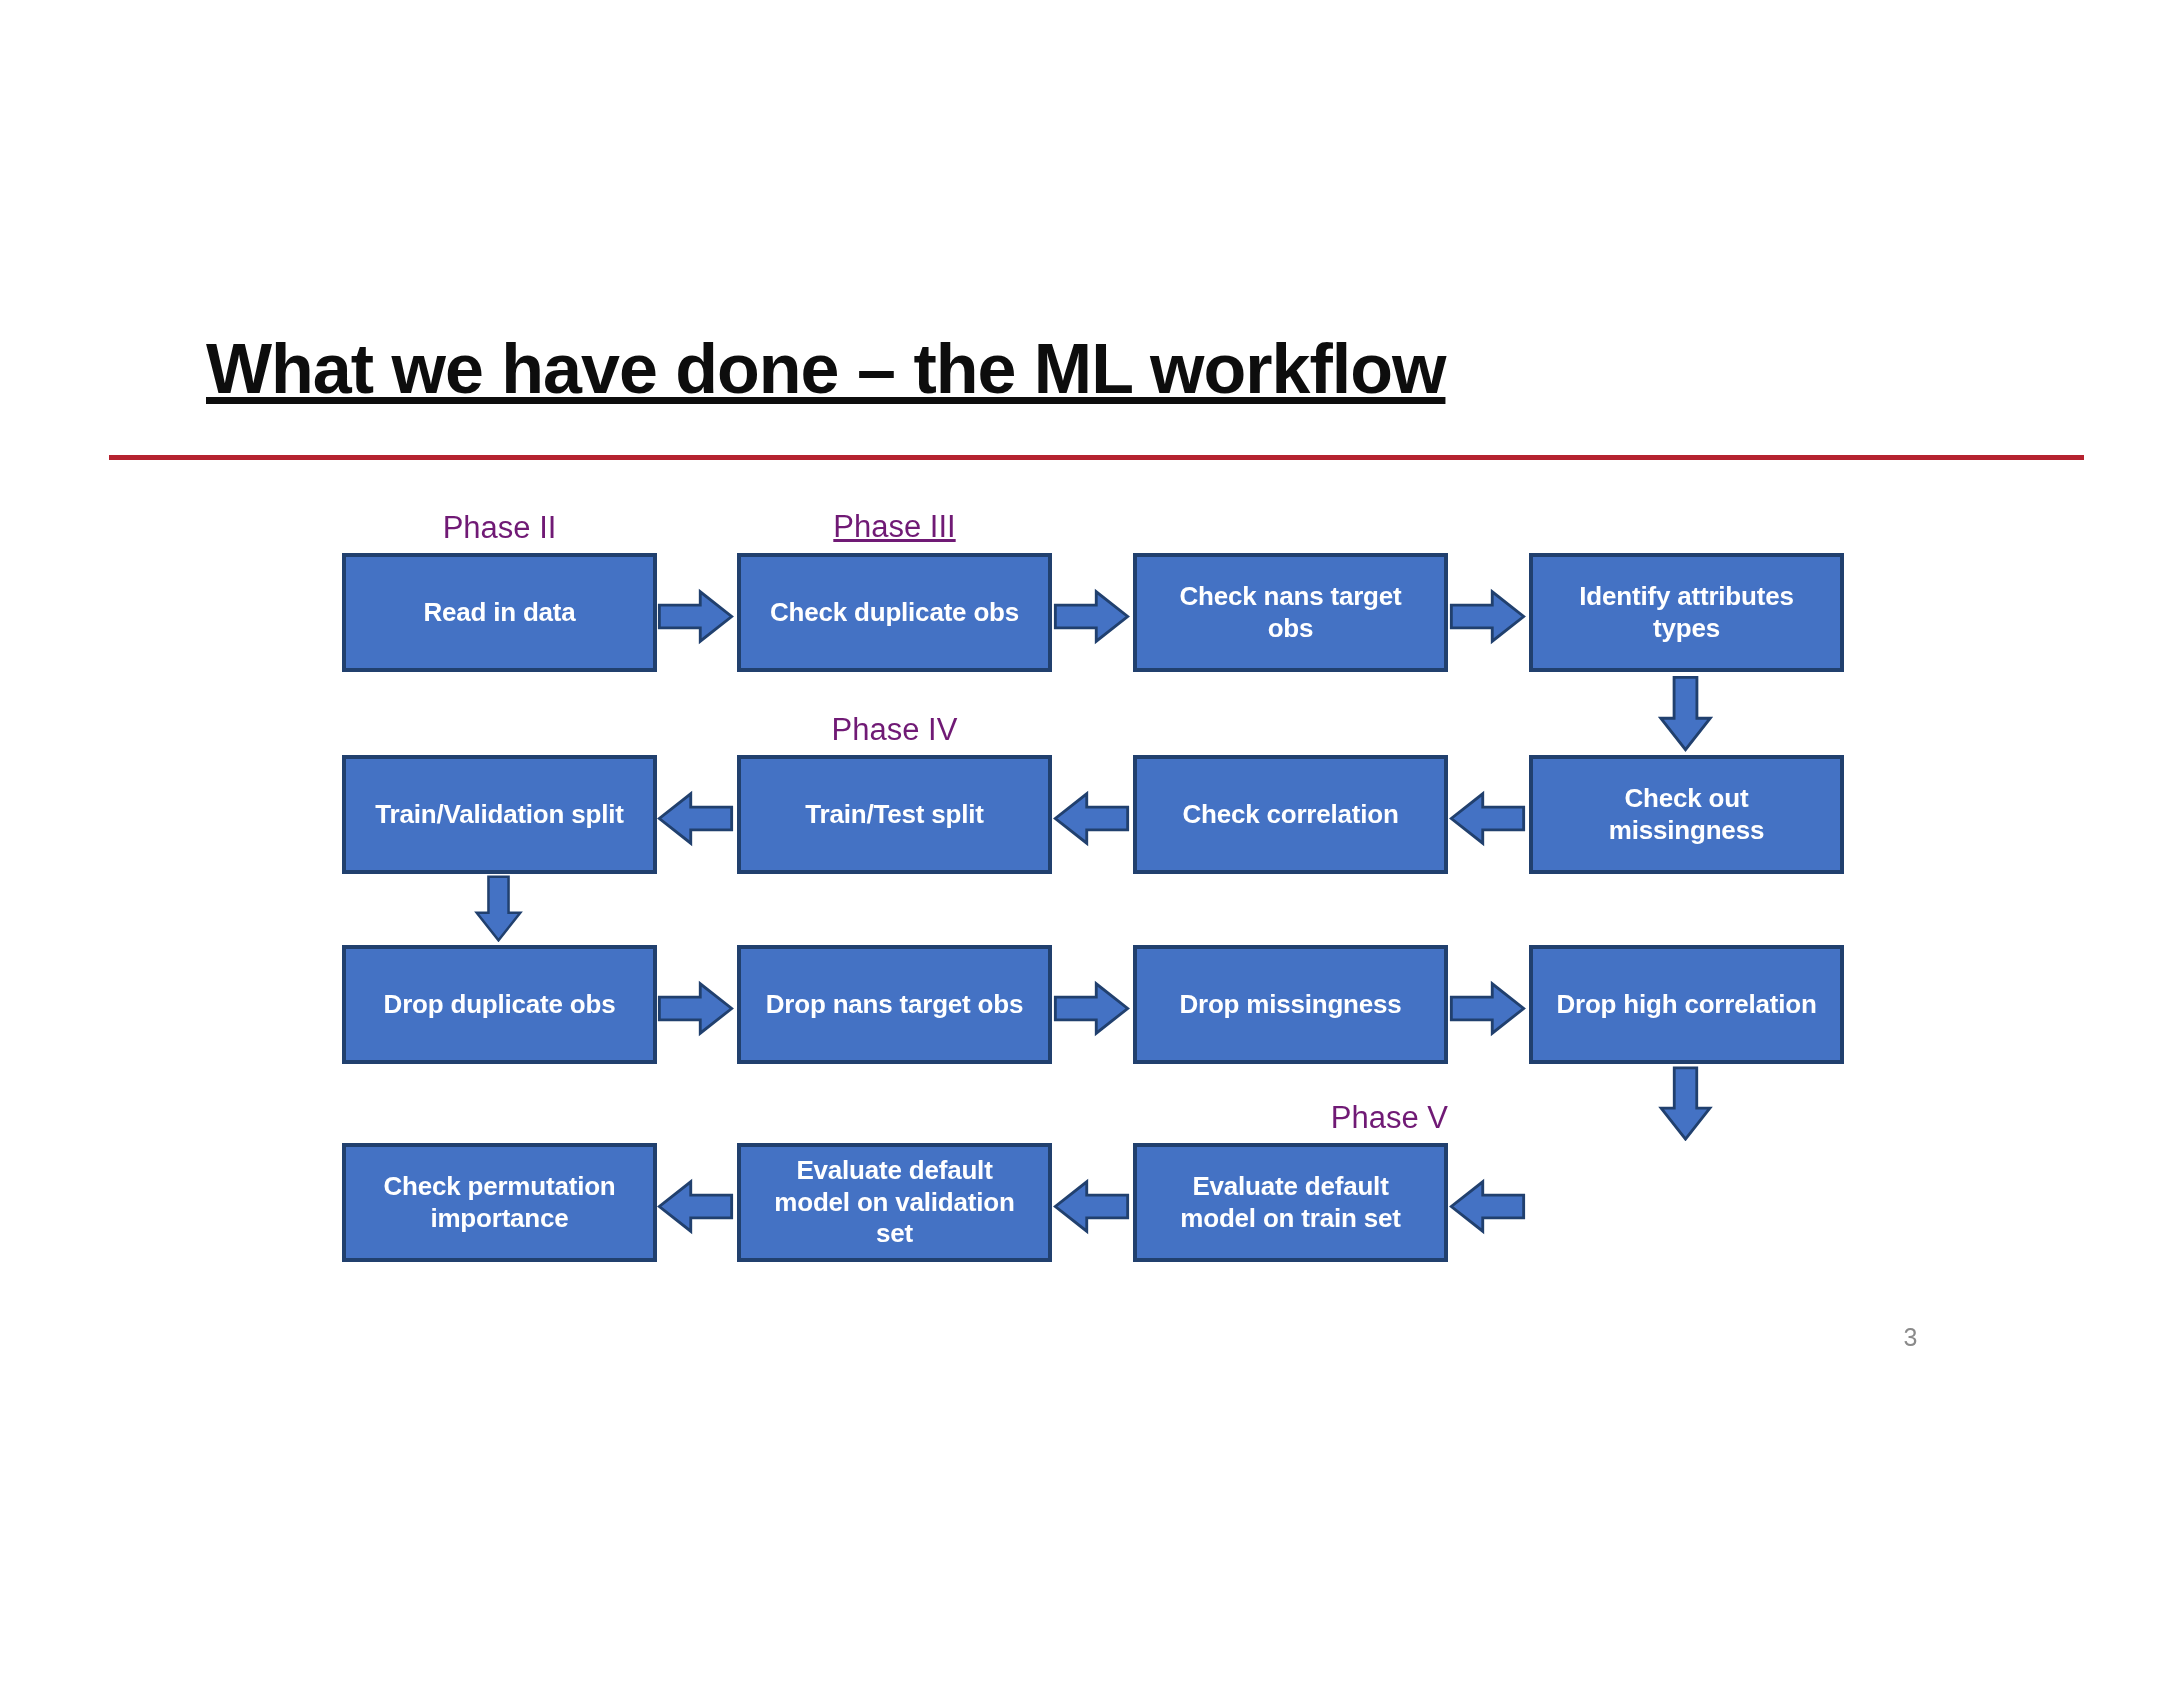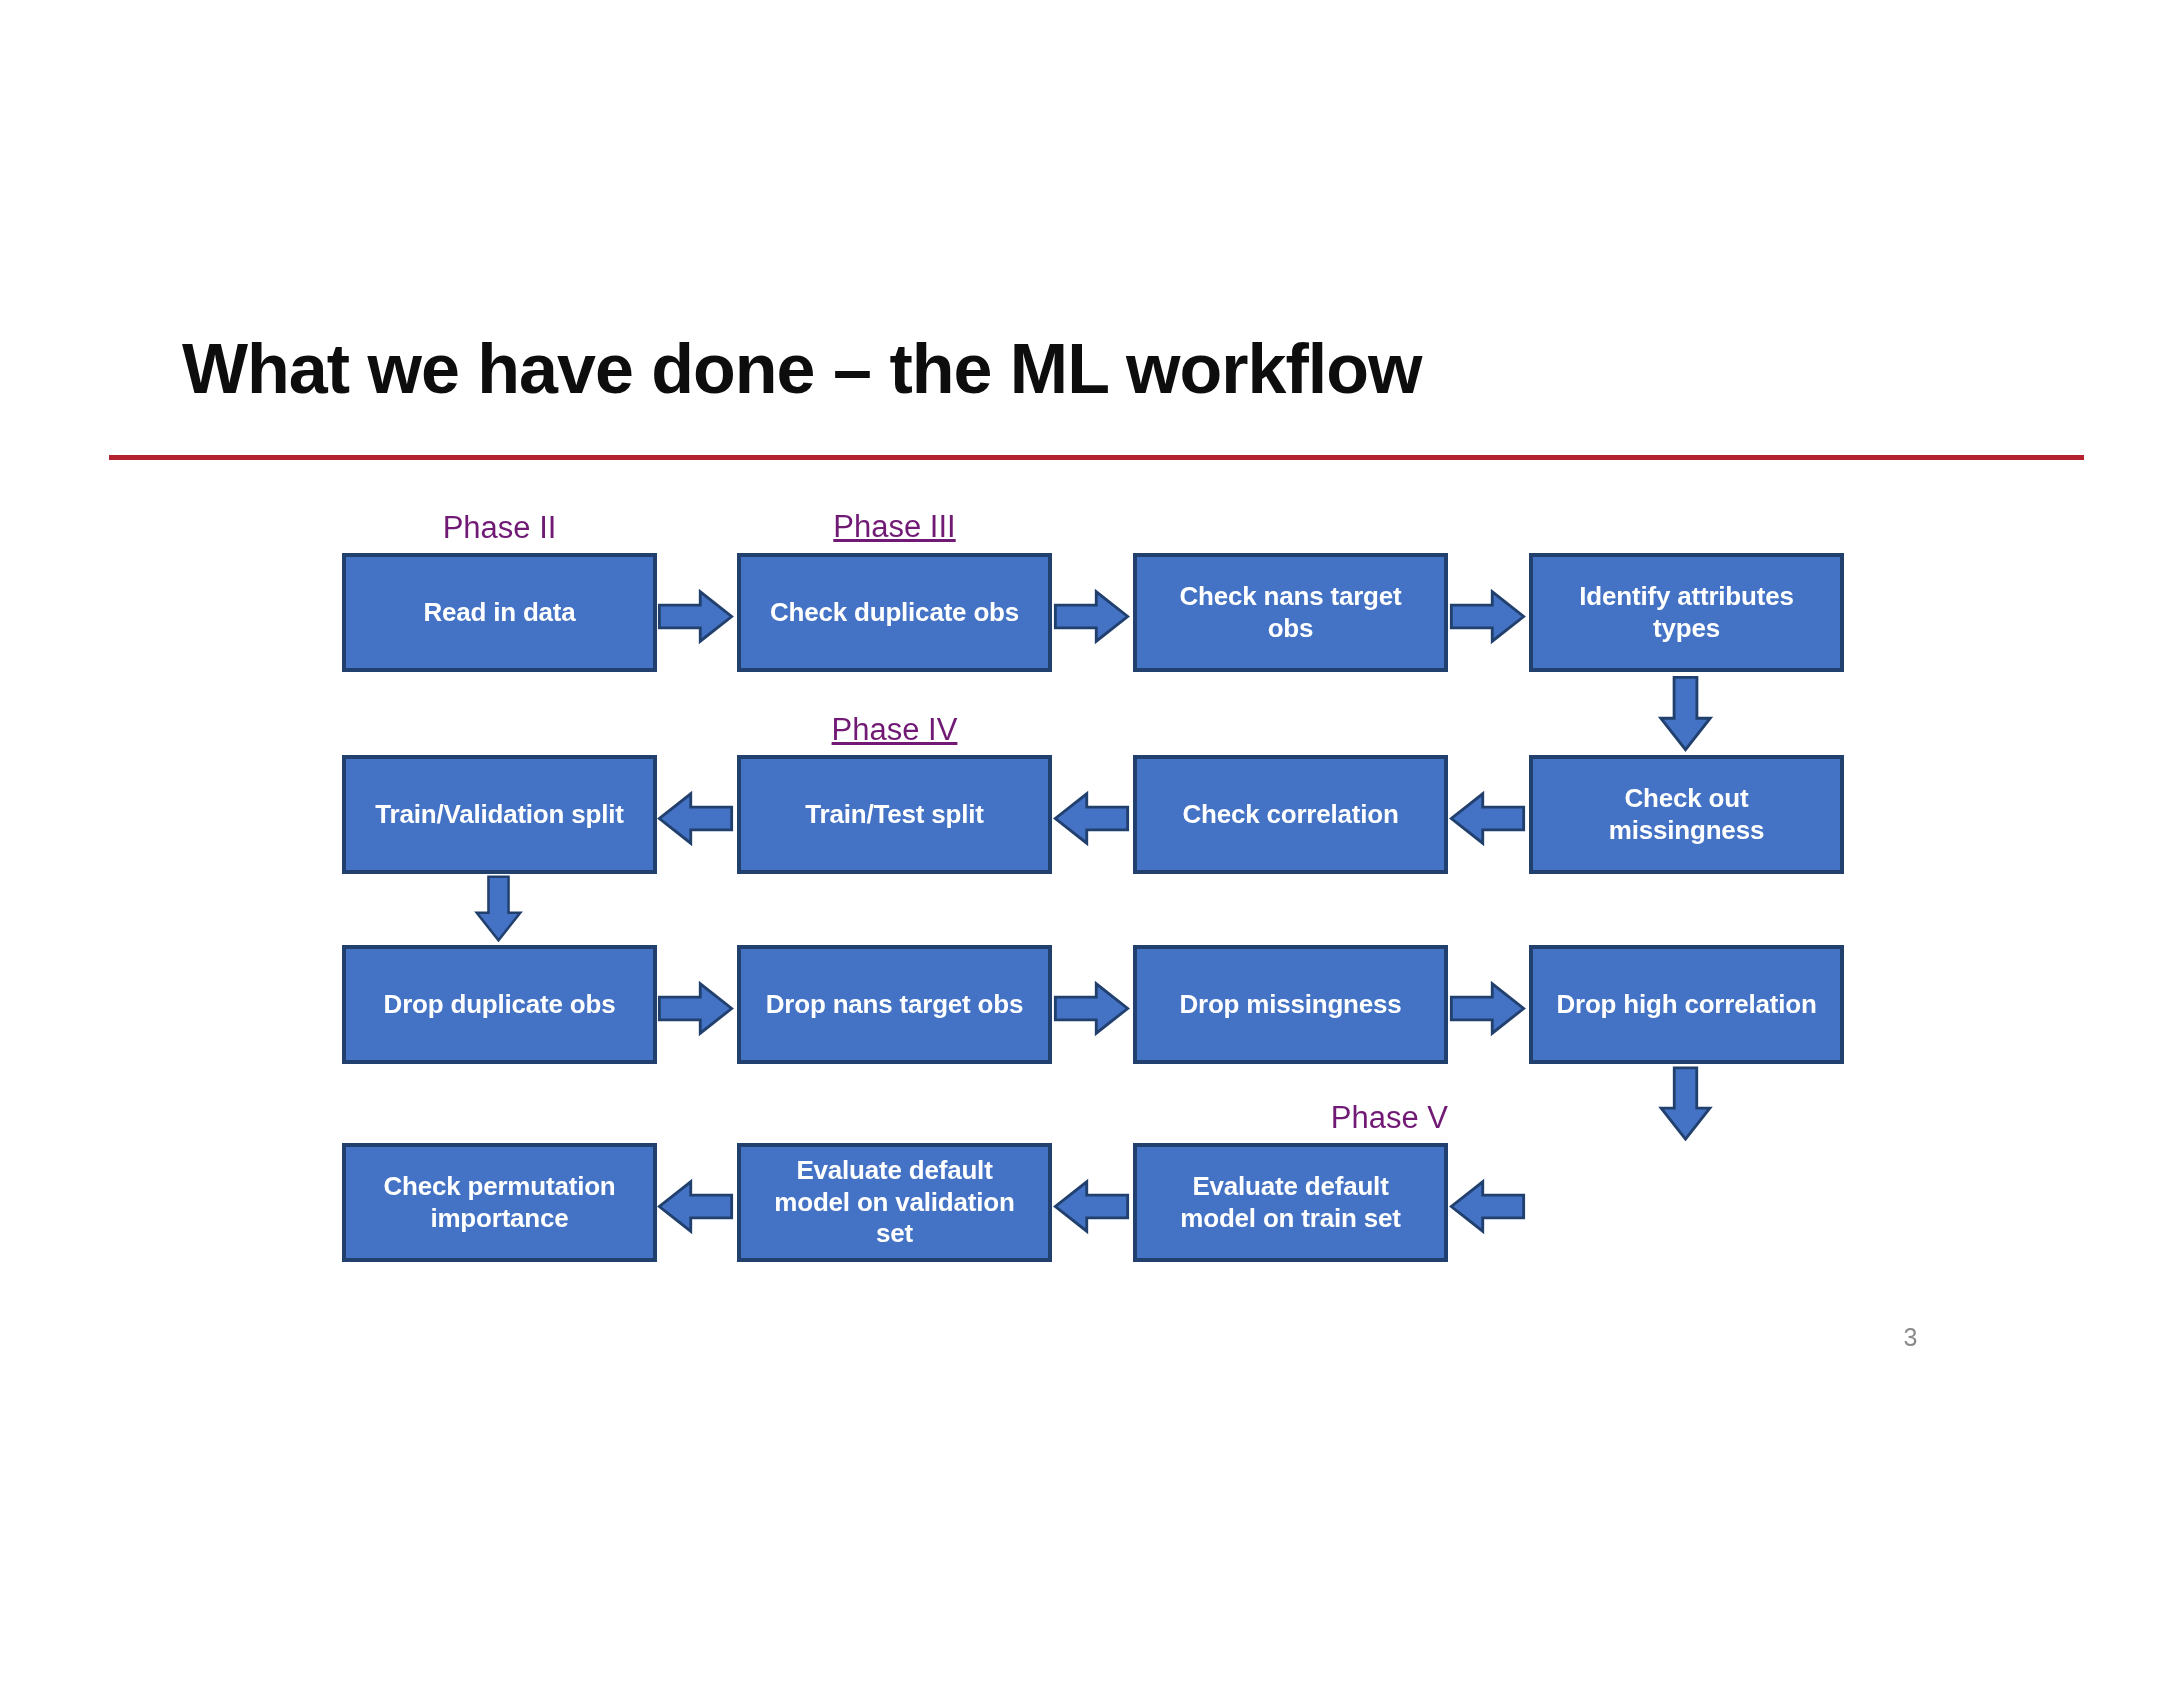--- a/index.html
+++ b/index.html
@@ -1,22 +1,22 @@
 <!DOCTYPE html>
 <html><head>
 <meta charset="utf-8">
 <style>
   html,body{margin:0;padding:0;background:#fff;}
   #slide{
     position:relative;width:2178px;height:1683px;background:#ffffff;overflow:hidden;
     font-family:"Liberation Sans",sans-serif;
   }
   .title{
-    position:absolute;left:182px;top:329px;
-    font-size:70px;font-weight:bold;color:#0d0d0d;letter-spacing:-1px;white-space:nowrap;
+    position:absolute;left:206px;top:329px;
+    font-size:70px;font-weight:bold;color:#0d0d0d;letter-spacing:-1px;white-space:nowrap;text-decoration:underline;
   }
   .divider{
     position:absolute;left:109px;top:455px;width:1975px;height:5px;background:var(--divider-red,#b5222f);
   }
   .phase-label{
     position:absolute;width:315px;text-align:center;
     font-size:31px;color:#701a75;white-space:nowrap;
   }
   .wbox{
     position:absolute;width:315px;height:119px;box-sizing:border-box;
@@ -40,21 +40,21 @@
 </head>
 <body>
 
 <div id="slide" style="--box-fill: #4472c4; --box-border: #21406e; --divider-red: #b5222f;">
 
   <div class="title">What we have done – the ML workflow</div>
   <div class="divider"></div>
 
   <div class="phase-label" style="left:342px;top:510px;">Phase II</div>
   <div class="phase-label" style="left:737px;top:509px;text-decoration:underline;">Phase III</div>
-  <div class="phase-label" style="left:737px;top:712px;text-decoration:underline;">Phase IV</div>
+  <div class="phase-label" style="left:737px;top:712px;">Phase IV</div>
   <div class="phase-label" style="left:1133px;top:1100px;text-align:right;">Phase V</div>
 
   <div class="wbox c1 r1">
       <span class="box-label">Read in data</span>
     </div>
   <div class="wbox c2 r1">
       <span class="box-label">Check duplicate obs</span>
     </div>
   <div class="wbox c3 r1">
       <span class="box-label">Check nans target

